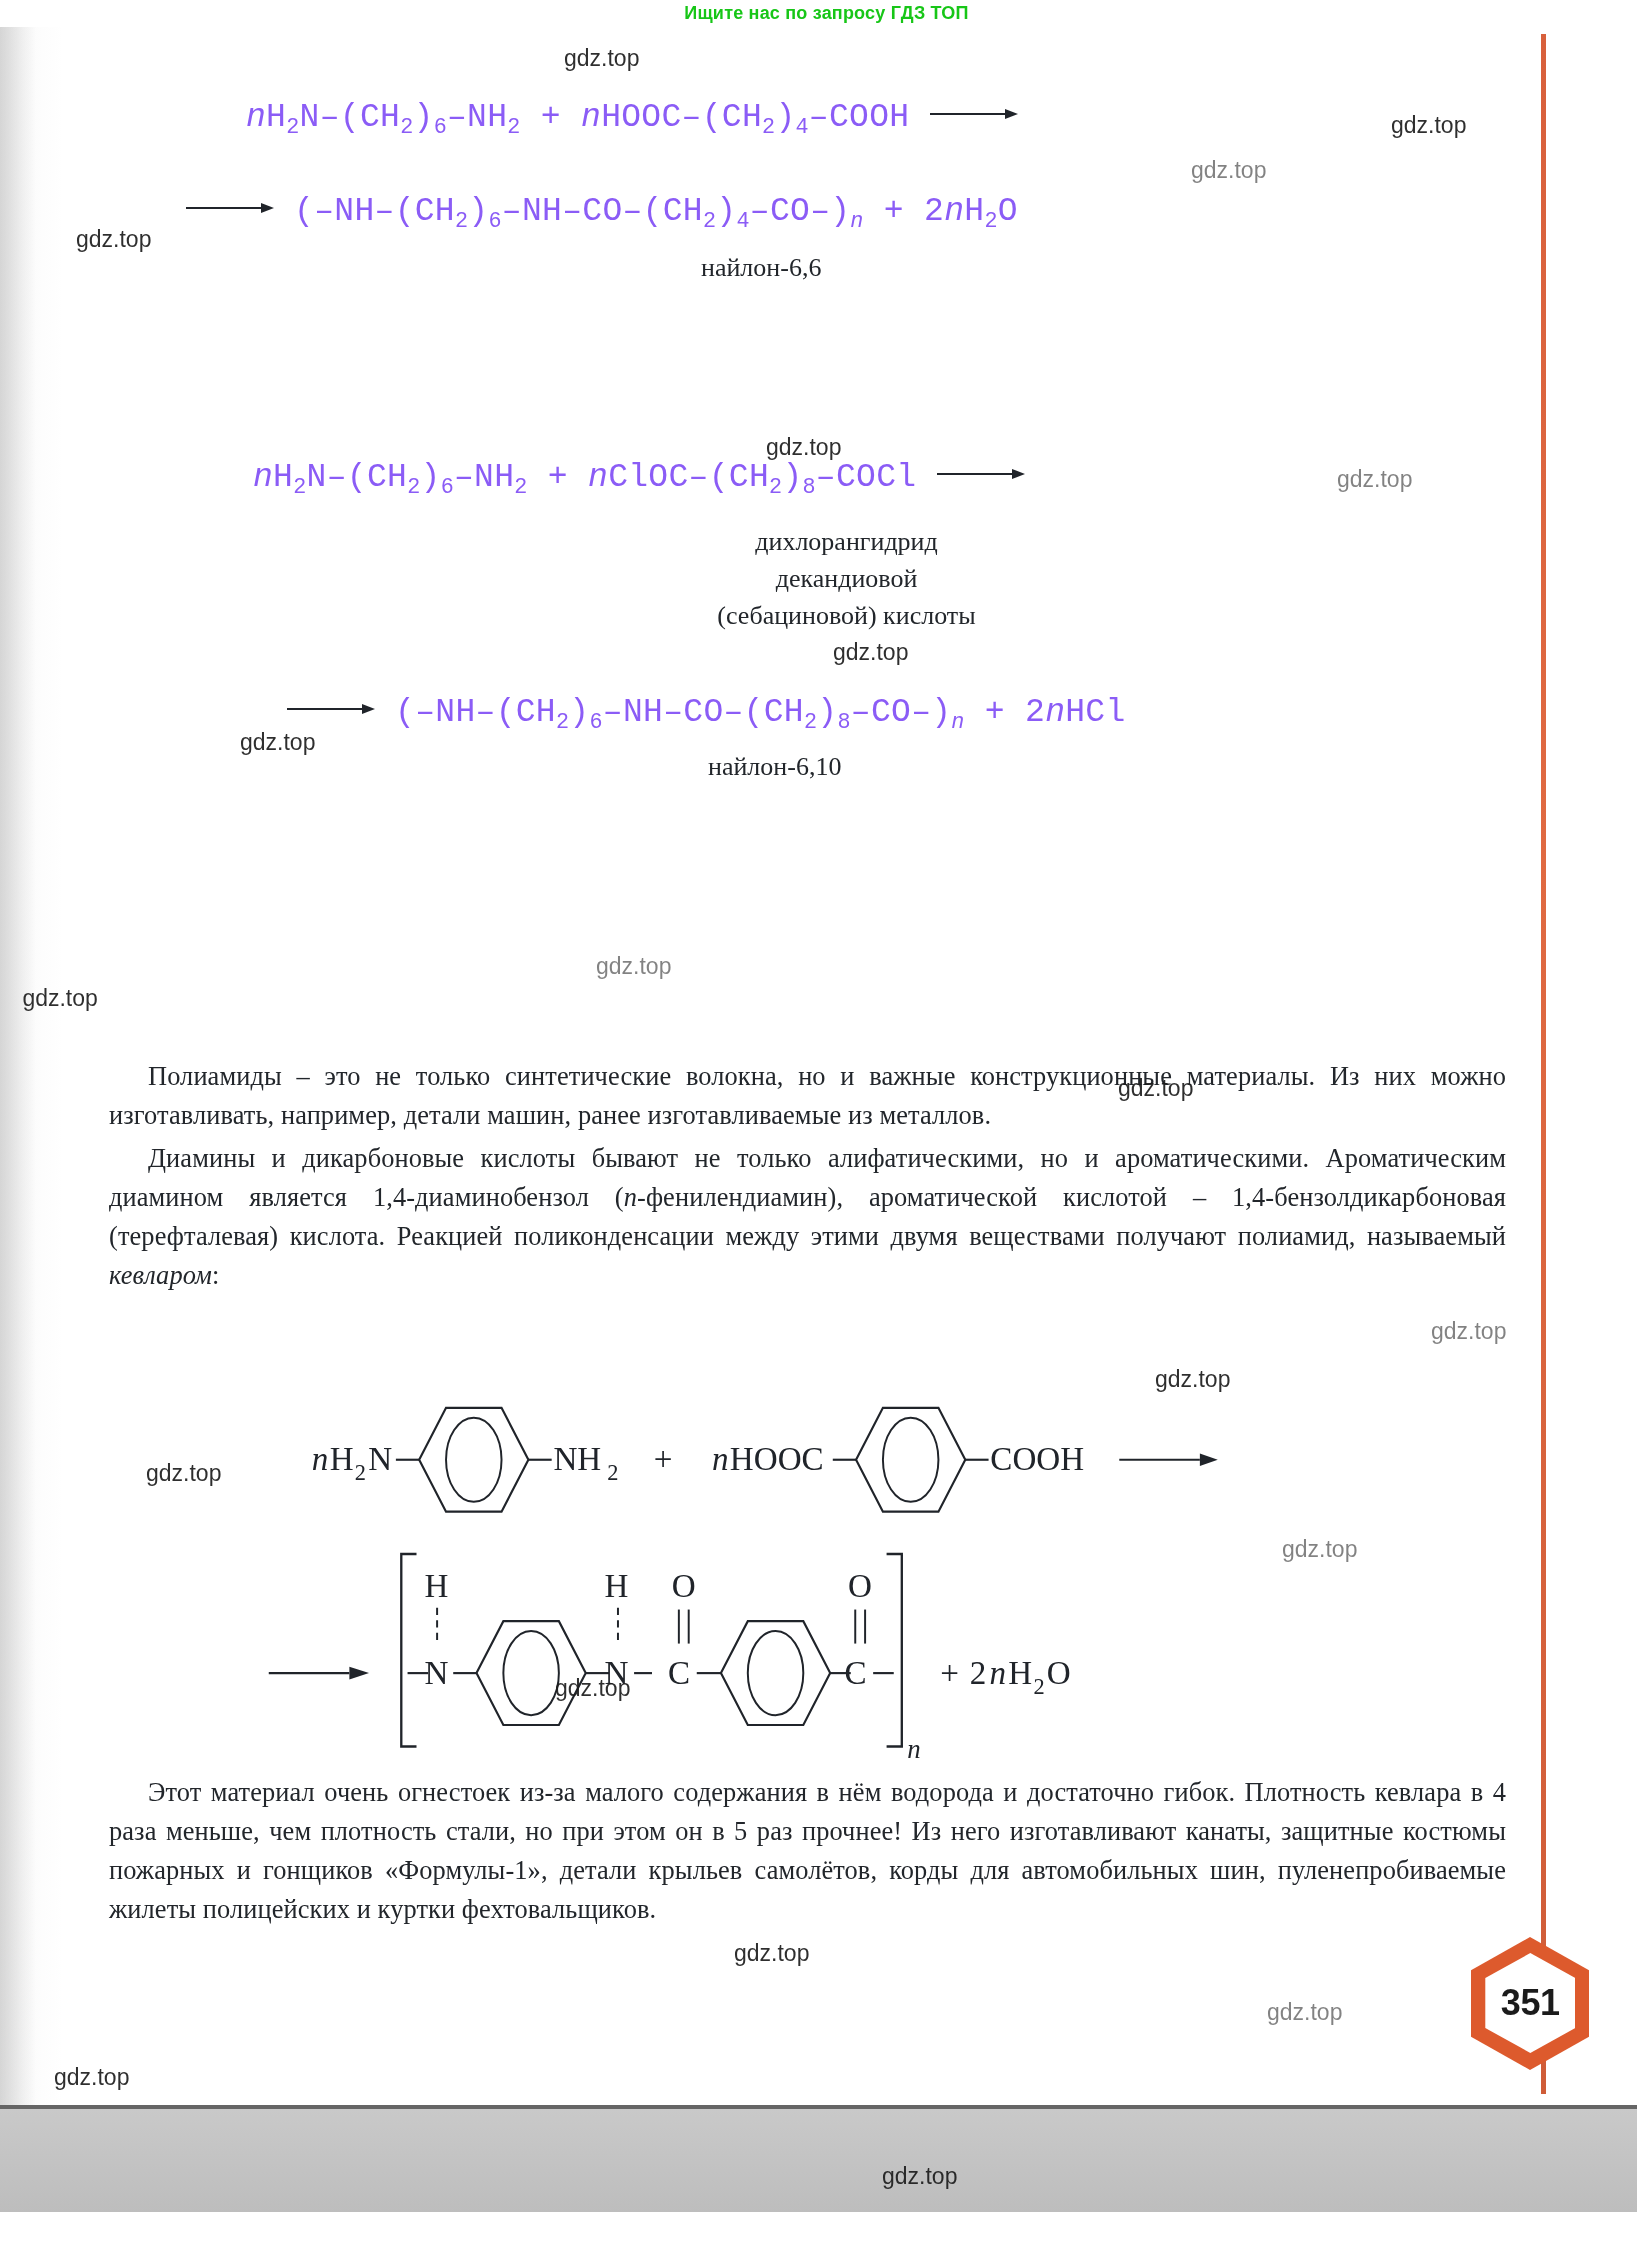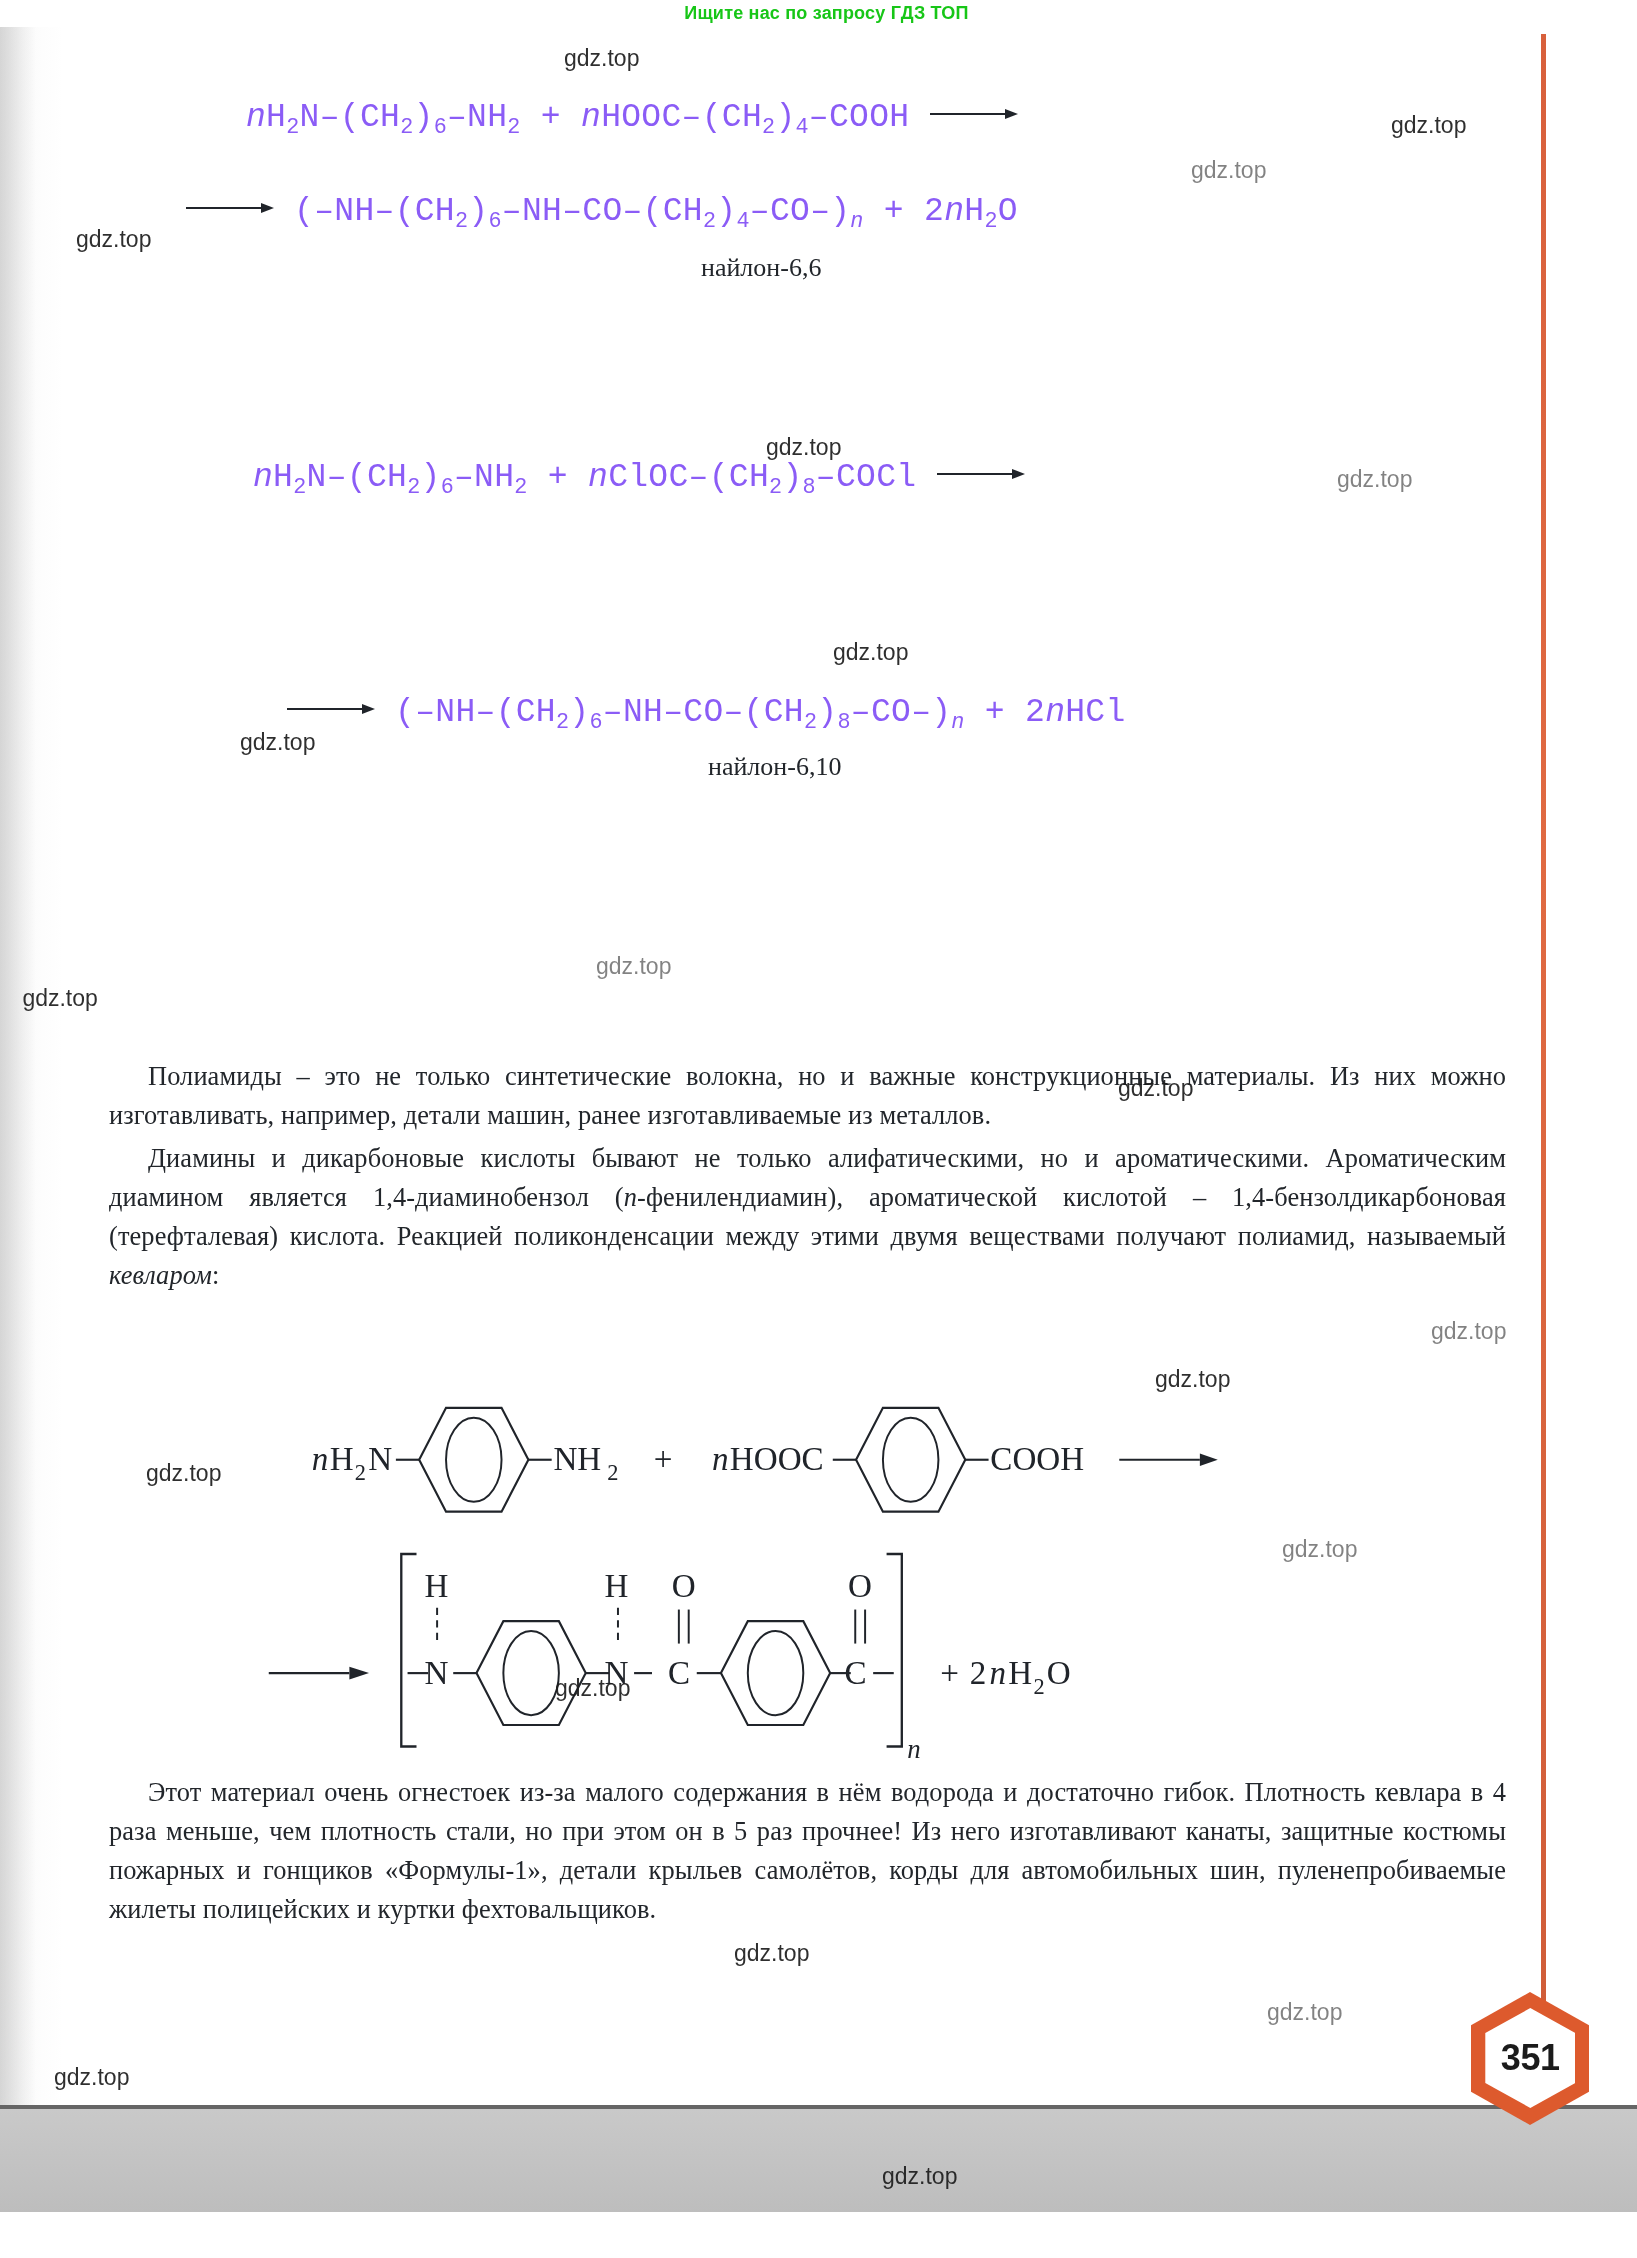--- a/index.html
+++ b/index.html
@@ -100,21 +100,21 @@
 
   
   .ring{display:inline-block;vertical-align:middle;}
 
   
   .struct{position:absolute;}
   .struct text{font-family:"Liberation Serif", serif;fill:#20242a;}
 
   
   .page-hex{
-    position:absolute;left:1471px;top:1992px;width:118px;height:133px;
+    position:absolute;left:1471px;top:1937px;width:118px;height:133px;
   }
   .hex-outer{
     position:absolute;inset:0;
     background:#dd5a2d;
     clip-path:polygon(50% 0%,100% 25%,100% 75%,50% 100%,0% 75%,0% 25%);
   }
   .hex-inner{
     position:absolute;left:14.3px;top:16px;width:90px;height:100px;
     background:#ffffff;
     clip-path:polygon(50% 0%,100% 25%,100% 75%,50% 100%,0% 75%,0% 25%);
@@ -168,20 +168,25 @@
     <span class="arrow"></span>&nbsp;<span>(</span><span>–</span><span>NH</span><span>–</span><span>(</span><span>CH</span><span class="sub">2</span><span>)</span><span class="sub">6</span><span>–</span><span>NH</span><span>–</span><span>CO</span><span>–</span><span>(</span><span>CH</span><span class="sub">2</span><span>)</span><span class="sub">4</span><span>–</span><span>CO</span><span>–</span><span>)</span><span class="sub ital">n</span>&nbsp;<span>+</span>&nbsp;<span>2</span><span class="ital">n</span><span>H</span><span class="sub">2</span><span>O</span>
   </div>
 
   <div class="caption" style="left:701px;top:253px;">найлон-6,6</div>
 
 
   <div class="formula f-lg" style="left:253px;top:459px;">
     <span class="ital">n</span><span>H</span><span class="sub">2</span><span>N</span><span>–</span><span>(</span><span>CH</span><span class="sub">2</span><span>)</span><span class="sub">6</span><span>–</span><span>NH</span><span class="sub">2</span>&nbsp;<span>+</span>&nbsp;<span class="ital">n</span><span>ClOC</span><span>–</span><span>(</span><span>CH</span><span class="sub">2</span><span>)</span><span class="sub">8</span><span>–</span><span>COCl</span>&nbsp;<span class="arrow"></span>
   </div>
 
+  <div style="position:absolute;left:645px;top:527px;width:403px;text-align:center;">
+    <div class="caption" style="position:static;">дихлорангидрид</div>
+    <div class="caption" style="position:static;margin-top:7.2px;">декандиовой</div>
+    <div class="caption" style="position:static;margin-top:7.2px;">(себациновой) кислоты</div>
+  </div>
 
   <div class="formula f-lg" style="left:287px;top:694px;">
     <span class="arrow"></span>&nbsp;<span>(</span><span>–</span><span>NH</span><span>–</span><span>(</span><span>CH</span><span class="sub">2</span><span>)</span><span class="sub">6</span><span>–</span><span>NH</span><span>–</span><span>CO</span><span>–</span><span>(</span><span>CH</span><span class="sub">2</span><span>)</span><span class="sub">8</span><span>–</span><span>CO</span><span>–</span><span>)</span><span class="sub ital">n</span>&nbsp;<span>+</span>&nbsp;<span>2</span><span class="ital">n</span><span>HCl</span>
   </div>
 
   <div class="caption" style="left:708px;top:752px;">найлон-6,10</div>
 
 
   <div class="para" style="left:109px;top:1029px;width:1397px;margin-top:28px;">
     <span class="ind"></span><span>Полиамиды – это не только синтетические волокна, но и важные конструкционные материалы. Из них можно изготавливать, например, детали машин, ранее изготавливаемые из металлов.</span>

